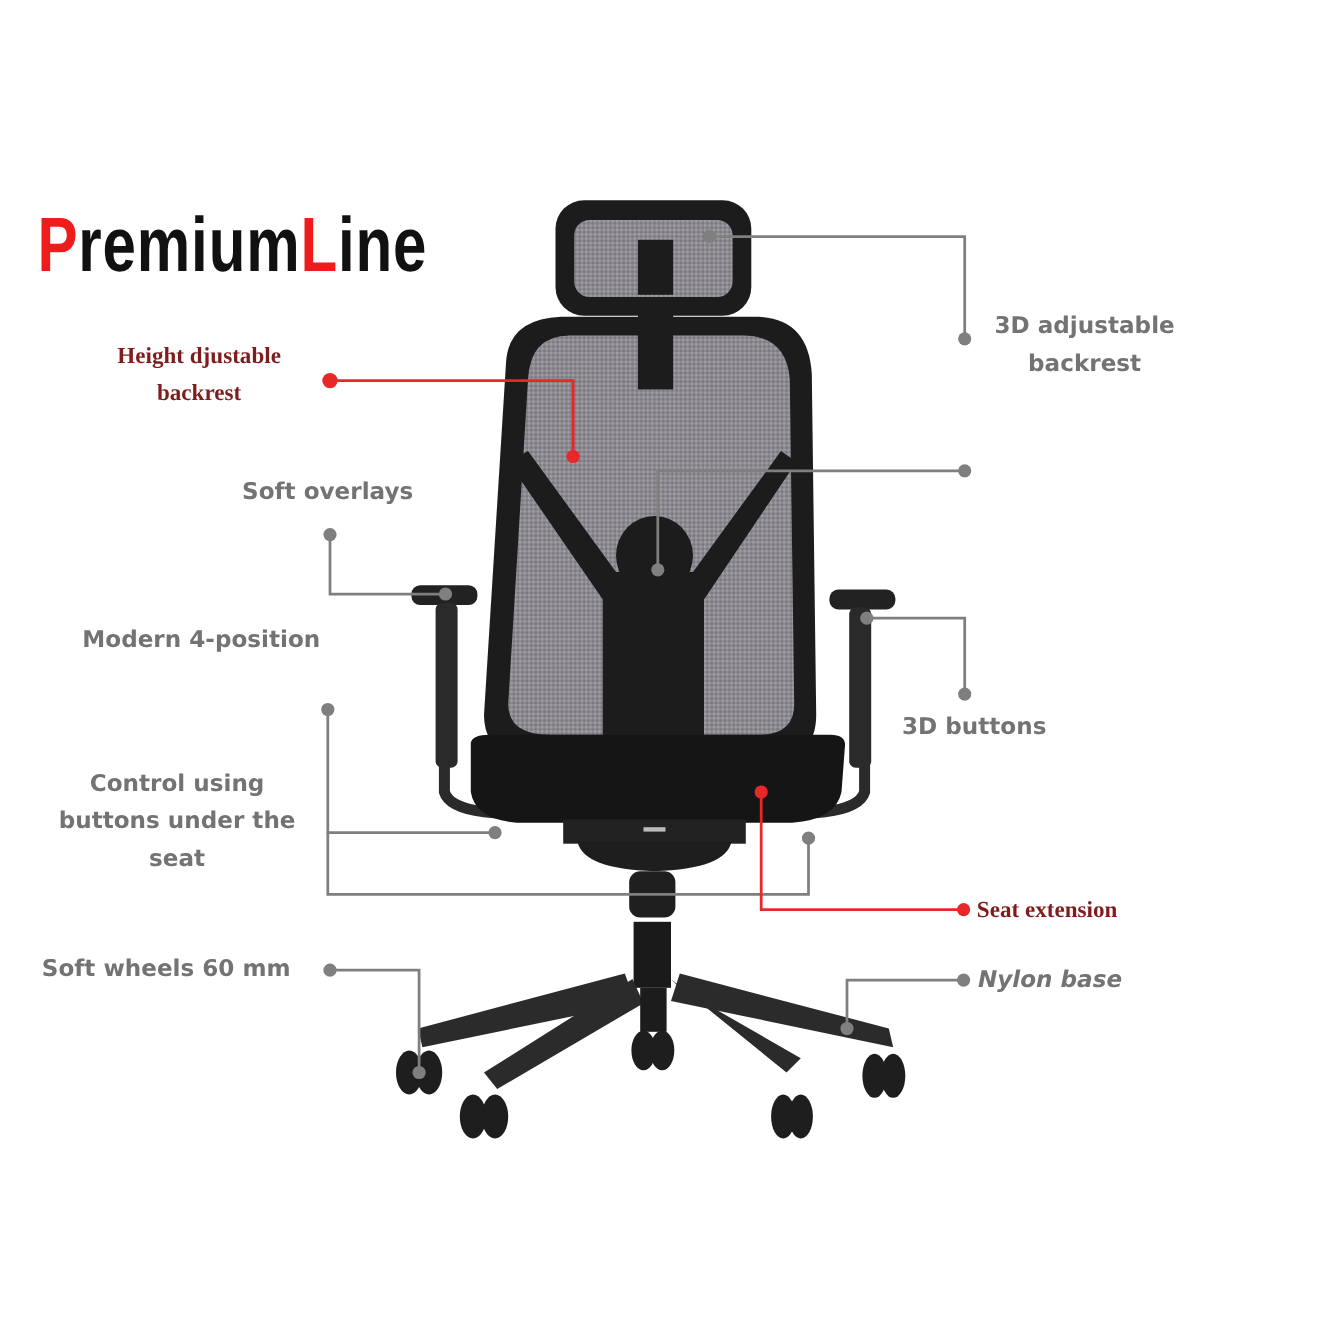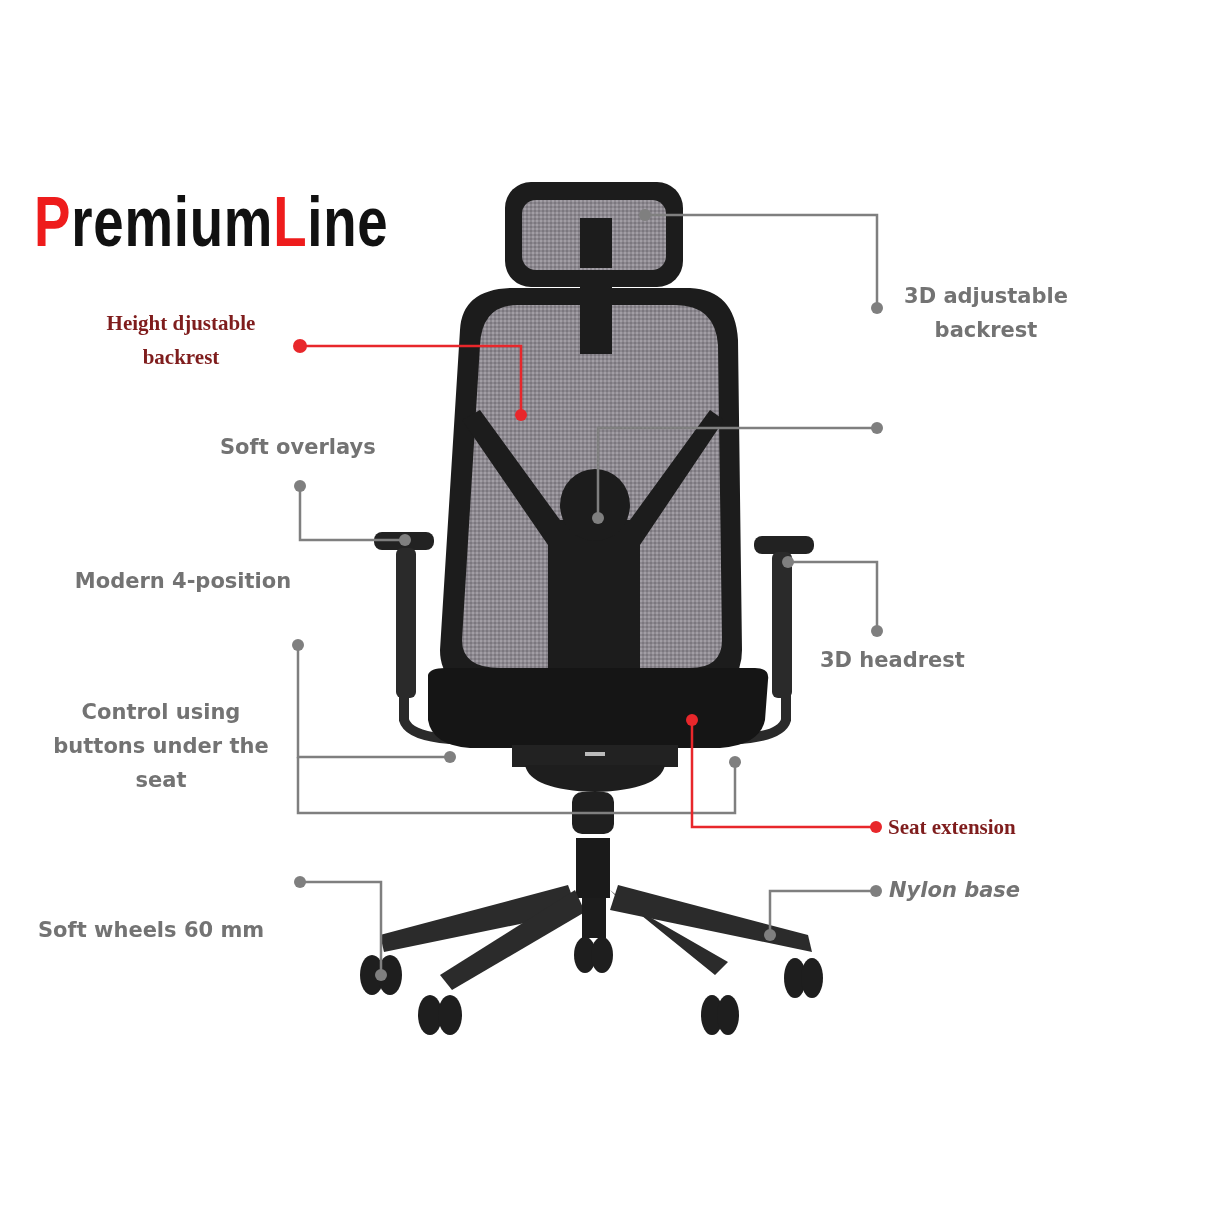--- a/index.html
+++ b/index.html
@@ -144,34 +144,34 @@
 
   <div class="label" style="left:220px; top:430px;">
     <span>Soft overlays</span>
   </div>
 
   <div class="label right" style="left:40px; top:564px; width:286px;">
     <span>Modern 4-position</span>
   </div>
 
   <div class="label" style="left:820px; top:643px;">
-    <span>3D headrest</span>
+    <span>3D buttons</span>
   </div>
 
   <div class="label right" style="left:40px; top:695px; width:242px;">
     <span>Control using</span>
     <span>buttons under the</span>
     <span>seat</span>
   </div>
 
   <div class="label red" style="left:888px; top:810px;">
     <span>Seat extension</span>
   </div>
 
-  <div class="label" style="left:38px; top:913px;text-align:right;">
+  <div class="label" style="left:38px; top:863px;text-align:right;">
     <span>Soft wheels 60 mm</span>
   </div>
 
   <div class="label" style="left:889px; top:873px;font-style:italic;">
     <span>Nylon base</span>
   </div>
 
 </div>
 
 </body></html>

